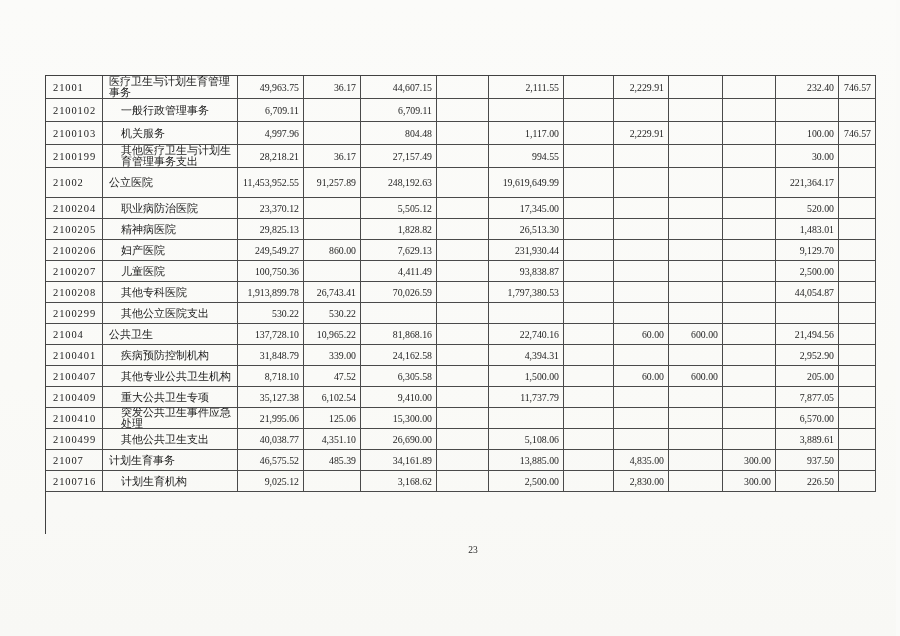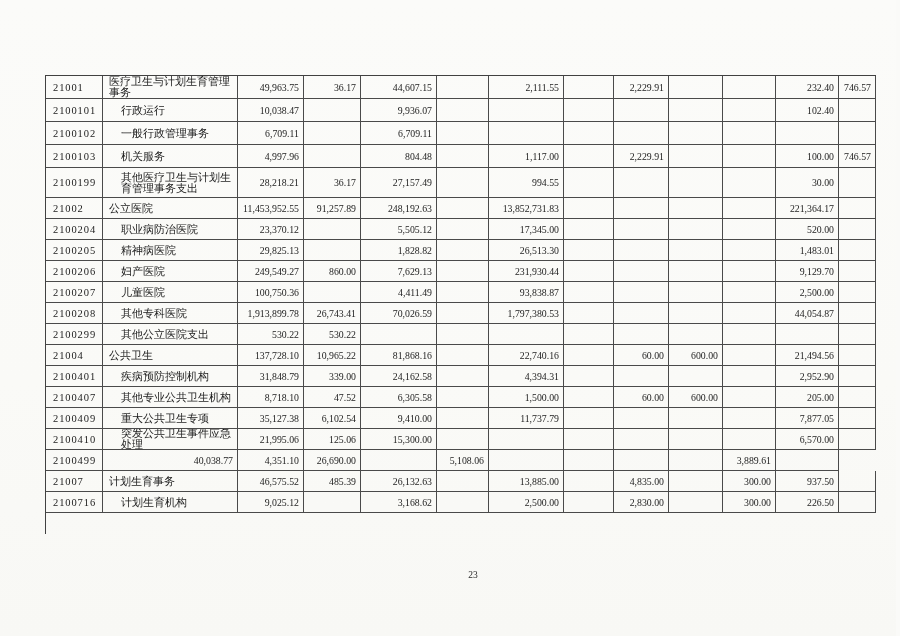--- a/index.html
+++ b/index.html
@@ -57,21 +57,21 @@
     justify-content:flex-start;
   }
   .row.lvl2 .cell.name{padding-left:18px;}
   .cell.num{
     padding-right:4px;
     font-size:9.8px;
     justify-content:flex-end;
   }
   .page-number{
     position:absolute;
-    left:440px;top:570px;
+    left:440px;top:545px;
     width:66px;
     text-align:center;
     font-size:9.5px;
     color:#2a2a2a;
   }
 </style>
 </head>
 <body>
 
 <div class="page">
@@ -85,35 +85,20 @@
         <div class="cell num c3"></div>
         <div class="cell num c4">2,111.55</div>
         <div class="cell num c5"></div>
         <div class="cell num c6">2,229.91</div>
         <div class="cell num c7"></div>
         <div class="cell num c8"></div>
         <div class="cell num c9">232.40</div>
         <div class="cell num c10">746.57</div>
       </div>
       <div class="row lvl2">
-        <div class="cell code">2100101</div>
-        <div class="cell name">行政运行</div>
-        <div class="cell num c0">10,038.47</div>
-        <div class="cell num c1"></div>
-        <div class="cell num c2">9,936.07</div>
-        <div class="cell num c3"></div>
-        <div class="cell num c4"></div>
-        <div class="cell num c5"></div>
-        <div class="cell num c6"></div>
-        <div class="cell num c7"></div>
-        <div class="cell num c8"></div>
-        <div class="cell num c9">102.40</div>
-        <div class="cell num c10"></div>
-      </div>
-      <div class="row lvl2">
         <div class="cell code">2100102</div>
         <div class="cell name">一般行政管理事务</div>
         <div class="cell num c0">6,709.11</div>
         <div class="cell num c1"></div>
         <div class="cell num c2">6,709.11</div>
         <div class="cell num c3"></div>
         <div class="cell num c4"></div>
         <div class="cell num c5"></div>
         <div class="cell num c6"></div>
         <div class="cell num c7"></div>
@@ -151,21 +136,21 @@
         <div class="cell num c9">30.00</div>
         <div class="cell num c10"></div>
       </div>
       <div class="row lvl1">
         <div class="cell code">21002</div>
         <div class="cell name">公立医院</div>
         <div class="cell num c0">11,453,952.55</div>
         <div class="cell num c1">91,257.89</div>
         <div class="cell num c2">248,192.63</div>
         <div class="cell num c3"></div>
-        <div class="cell num c4">13,852,731.83</div>
+        <div class="cell num c4">19,619,649.99</div>
         <div class="cell num c5"></div>
         <div class="cell num c6"></div>
         <div class="cell num c7"></div>
         <div class="cell num c8"></div>
         <div class="cell num c9">221,364.17</div>
         <div class="cell num c10"></div>
       </div>
       <div class="row lvl2">
         <div class="cell code">2100204</div>
         <div class="cell name">职业病防治医院</div>
@@ -326,38 +311,39 @@
         <div class="cell num c4"></div>
         <div class="cell num c5"></div>
         <div class="cell num c6"></div>
         <div class="cell num c7"></div>
         <div class="cell num c8"></div>
         <div class="cell num c9">6,570.00</div>
         <div class="cell num c10"></div>
       </div>
       <div class="row lvl2">
         <div class="cell code">2100499</div>
+        <div class="cell name">其他公共卫生支出</div>
         <div class="cell num c0">40,038.77</div>
         <div class="cell num c1">4,351.10</div>
         <div class="cell num c2">26,690.00</div>
         <div class="cell num c3"></div>
         <div class="cell num c4">5,108.06</div>
         <div class="cell num c5"></div>
         <div class="cell num c6"></div>
         <div class="cell num c7"></div>
         <div class="cell num c8"></div>
         <div class="cell num c9">3,889.61</div>
         <div class="cell num c10"></div>
       </div>
       <div class="row lvl1">
         <div class="cell code">21007</div>
         <div class="cell name">计划生育事务</div>
         <div class="cell num c0">46,575.52</div>
         <div class="cell num c1">485.39</div>
-        <div class="cell num c2">26,132.63</div>
+        <div class="cell num c2">34,161.89</div>
         <div class="cell num c3"></div>
         <div class="cell num c4">13,885.00</div>
         <div class="cell num c5"></div>
         <div class="cell num c6">4,835.00</div>
         <div class="cell num c7"></div>
         <div class="cell num c8">300.00</div>
         <div class="cell num c9">937.50</div>
         <div class="cell num c10"></div>
       </div>
       <div class="row lvl2">

